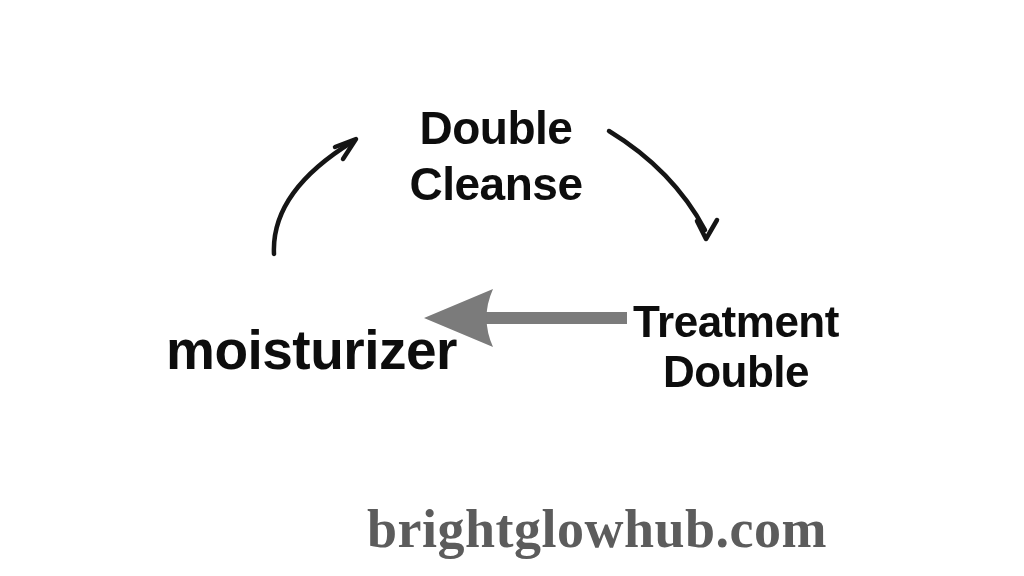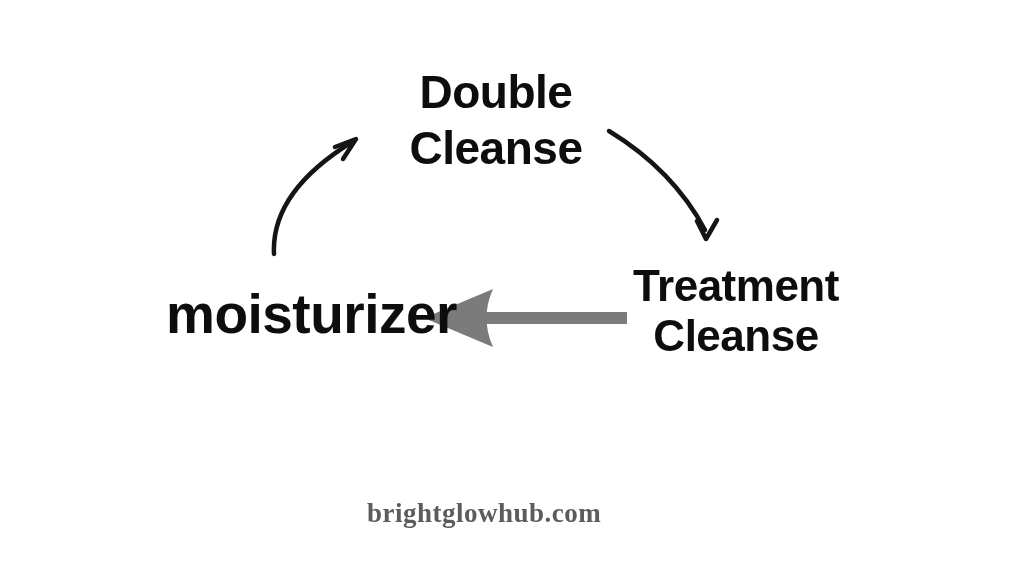--- a/index.html
+++ b/index.html
@@ -14,20 +14,21 @@
     background: #ffffff;
     overflow: hidden;
     font-family: "Liberation Sans", sans-serif;
   }
   .node {
     position: absolute;
     color: #0d0d0d;
     font-weight: bold;
     white-space: pre-line;
     letter-spacing: -0.5px;
+    margin-top: 36px;
   }
   .node-top {
     left: 336px;
     top: 64px;
     width: 320px;
     text-align: center;
     font-size: 46px;
     line-height: 1.22;
   }
   .node-left {
@@ -50,21 +51,21 @@
     top: 0;
     width: 1024px;
     height: 576px;
   }
   .watermark {
     position: absolute;
     left: 367px;
     top: 498px;
     font-family: "Liberation Serif", serif;
     font-weight: bold;
-    font-size: 27px;
+    font-size: 54px;
     color: #5c5c5c;
     letter-spacing: 0.5px;
   }
 </style>
 </head>
 <body>
 
 <div class="canvas">
 
   <svg class="arrow-layer" viewBox="0 0 1024 576" xmlns="http://www.w3.org/2000/svg" aria-hidden="true">
@@ -84,17 +85,17 @@
       <path d="M424,318 L493,289 Q480,318 493,347 Z"></path>
     </g>
   </svg>
 
   <div class="node node-top">Double
 Cleanse</div>
 
   <div class="node node-left">moisturizer</div>
 
   <div class="node node-right">Treatment
-Cleanse</div>
+Double</div>
 
   <div class="watermark">brightglowhub.com</div>
 
 </div>
 
 </body></html>

